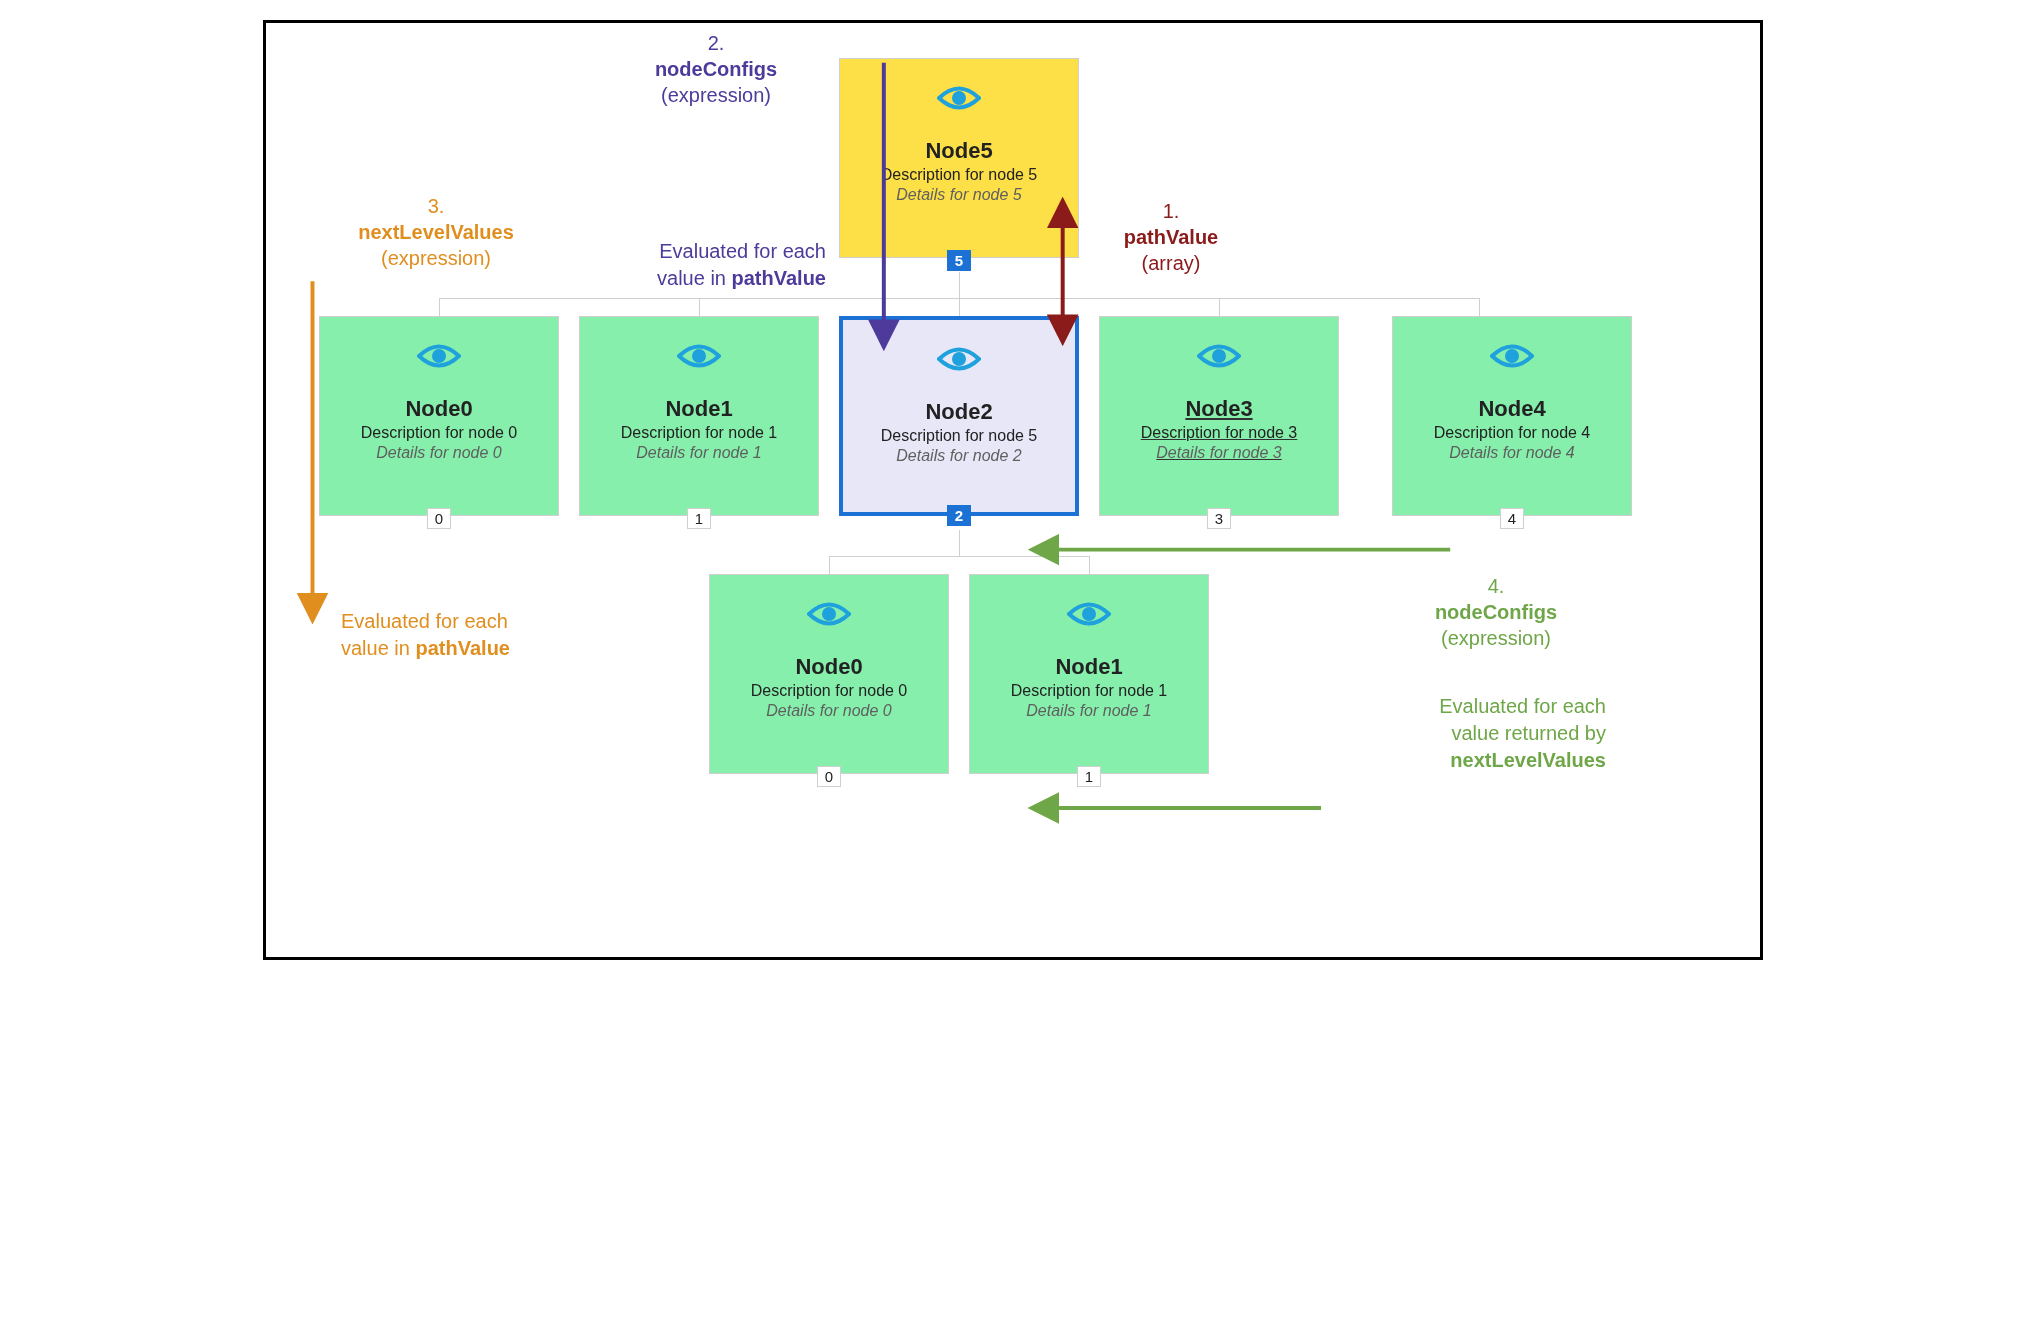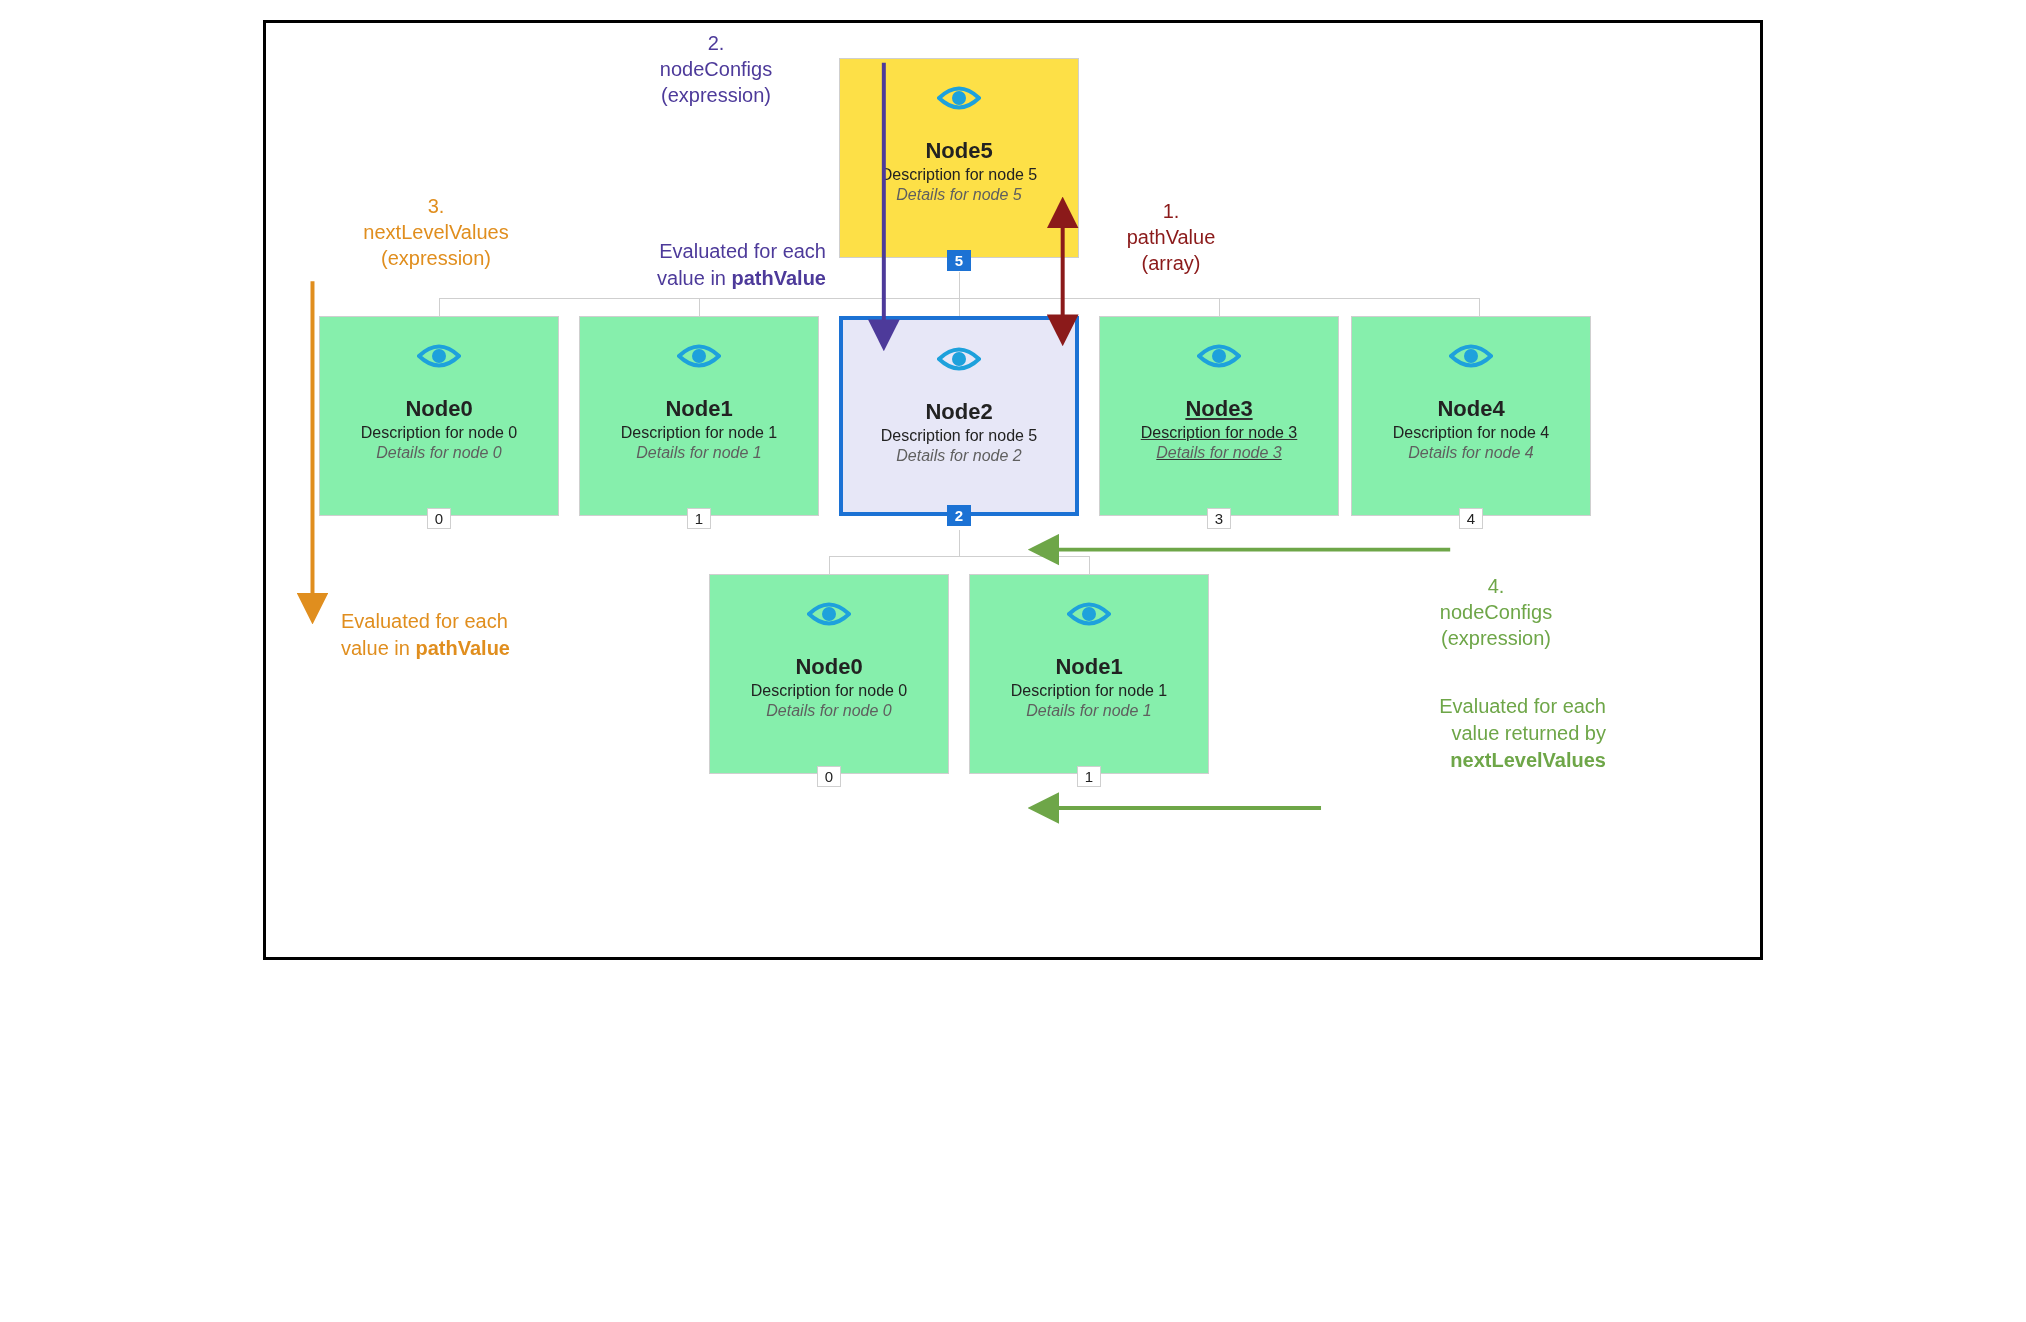--- a/index.html
+++ b/index.html
@@ -92,21 +92,21 @@
   }
   
   .label {
     position: absolute;
     font-size: 20px;
     line-height: 1.3;
     text-align: center;
     white-space: nowrap;
   }
   .label .num { font-weight: 400; }
-  .label .term { font-weight: 400; }
+  .label .term { font-weight: 700; }
   .label.purple { color: var(--purple); }
   .label.red    { color: var(--darkred); }
   .label.orange { color: var(--orange); }
   .label.green  { color: var(--green); }
   .note {
     position: absolute;
     font-size: 20px;
     line-height: 1.35;
   }
   .note .bold { font-weight: 700; }
@@ -201,21 +201,21 @@
       <svg width="44" height="30" viewBox="0 0 44 30">
           <path d="M2 15 Q22 -4 42 15 Q22 34 2 15 Z" fill="none" stroke="#1ea1dc" stroke-width="4"></path>
           <circle cx="22" cy="15" r="7" fill="#1ea1dc"></circle>
         </svg>
     </span>
     <div class="title">Node3</div>
     <div class="desc">Description for node 3</div>
     <div class="details">Details for node 3</div>
     <div class="badge">3</div>
   </div>
-  <div class="node" style="left:1085px; top:293px;">
+  <div class="node" style="left:1126px; top:293px;">
     <span class="eye">
       <svg width="44" height="30" viewBox="0 0 44 30">
           <path d="M2 15 Q22 -4 42 15 Q22 34 2 15 Z" fill="none" stroke="#1ea1dc" stroke-width="4"></path>
           <circle cx="22" cy="15" r="7" fill="#1ea1dc"></circle>
         </svg>
     </span>
     <div class="title">Node4</div>
     <div class="desc">Description for node 4</div>
     <div class="details">Details for node 4</div>
     <div class="badge">4</div>

